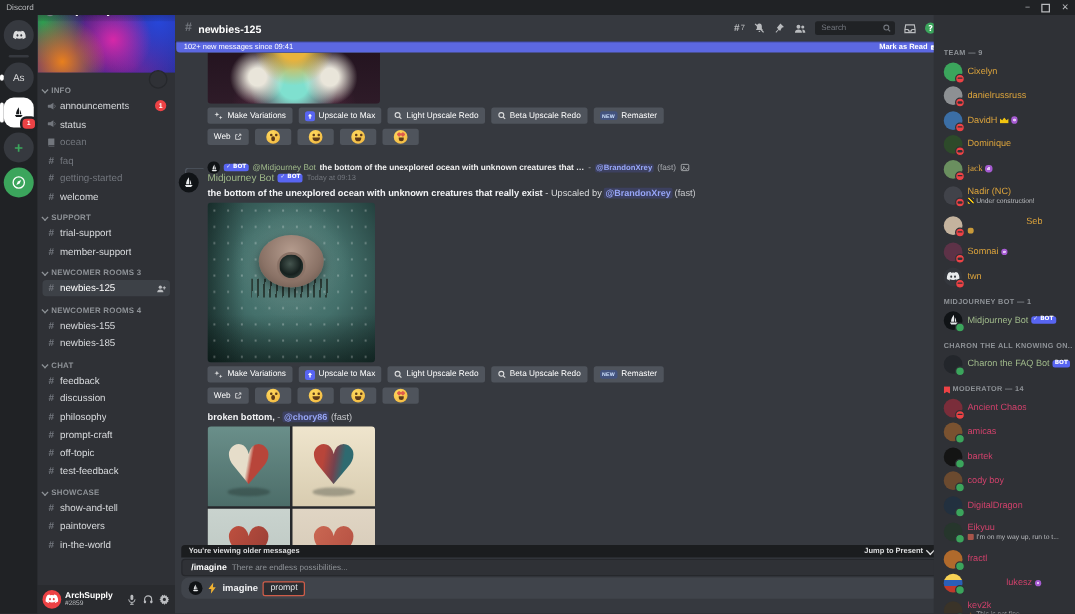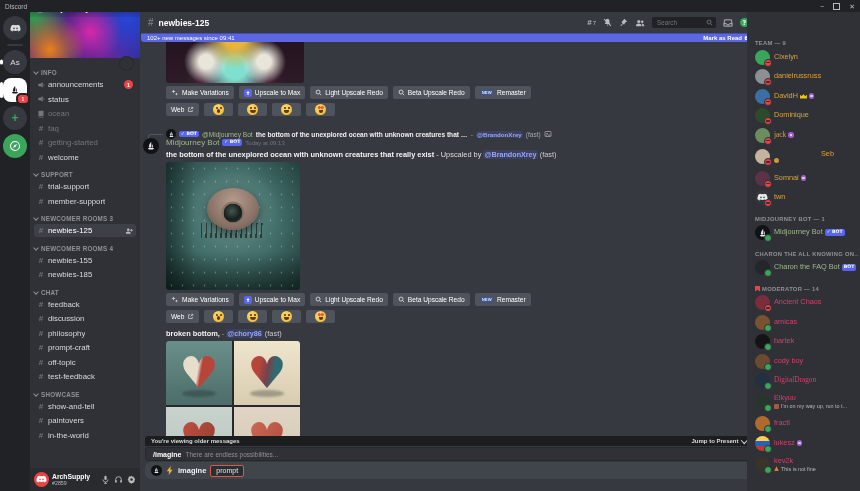--- a/index.html
+++ b/index.html
@@ -816,20 +816,36 @@
           </span>
         </span>
         <div class="mcol">
           <div class="mnamerow">
             <span class="mname" style="color: rgb(219, 163, 60); font-family: Liberation Serif, serif;">jack</span>
             <span class="flower"></span>
           </div>
         </div>
       </div>
       <div class="member twoline">
+        <span class="mavatar" style="background: rgb(65, 67, 74);">
+          <span class="status-dot dnd">
+            <i></i>
+          </span>
+        </span>
+        <div class="mcol">
+          <div class="mnamerow">
+            <span class="mname" style="color: rgb(219, 163, 60);">Nadir (NC)</span>
+          </div>
+          <div class="mstatus">
+            <span class="s-ico s-construction"></span>
+            <span>Under construction!</span>
+          </div>
+        </div>
+      </div>
+      <div class="member twoline">
         <span class="mavatar" style="background: rgb(196, 179, 158);">
           <span class="status-dot dnd">
             <i></i>
           </span>
         </span>
         <div class="mcol">
           <div class="mnamerow">
             <span class="mname" style="color: rgb(219, 163, 60); margin-left: 47px;">Seb</span>
           </div>
           <div class="mstatus">
@@ -944,21 +960,21 @@
             <span class="mname" style="color: rgb(208, 65, 107);">cody boy</span>
           </div>
         </div>
       </div>
       <div class="member">
         <span class="mavatar" style="background: rgb(34, 48, 63);">
           <span class="status-dot online"></span>
         </span>
         <div class="mcol">
           <div class="mnamerow">
-            <span class="mname" style="color: rgb(208, 65, 107); font-family: Liberation Serif, serif;">DigitalDragon</span>
+            <span class="mname" style="color: rgb(208, 65, 107);">DigitalDragon</span>
           </div>
         </div>
       </div>
       <div class="member twoline">
         <span class="mavatar" style="background: rgb(38, 54, 44);">
           <span class="status-dot online"></span>
         </span>
         <div class="mcol">
           <div class="mnamerow">
             <span class="mname" style="color: rgb(208, 65, 107);">Eikyuu</span>
@@ -978,21 +994,21 @@
             <span class="mname" style="color: rgb(208, 65, 107);">fractl</span>
           </div>
         </div>
       </div>
       <div class="member">
         <span class="mavatar av-flag">
           <span class="status-dot online"></span>
         </span>
         <div class="mcol">
           <div class="mnamerow">
-            <span class="mname" style="color: rgb(208, 65, 107);">lukesz</span>
+            <span class="mname" style="color: rgb(208, 65, 107); margin-left: 31px;">lukesz</span>
             <span class="flower"></span>
           </div>
         </div>
       </div>
       <div class="member twoline">
         <span class="mavatar" style="background: rgb(58, 51, 40);">
           <span class="status-dot online"></span>
         </span>
         <div class="mcol">
           <div class="mnamerow">

